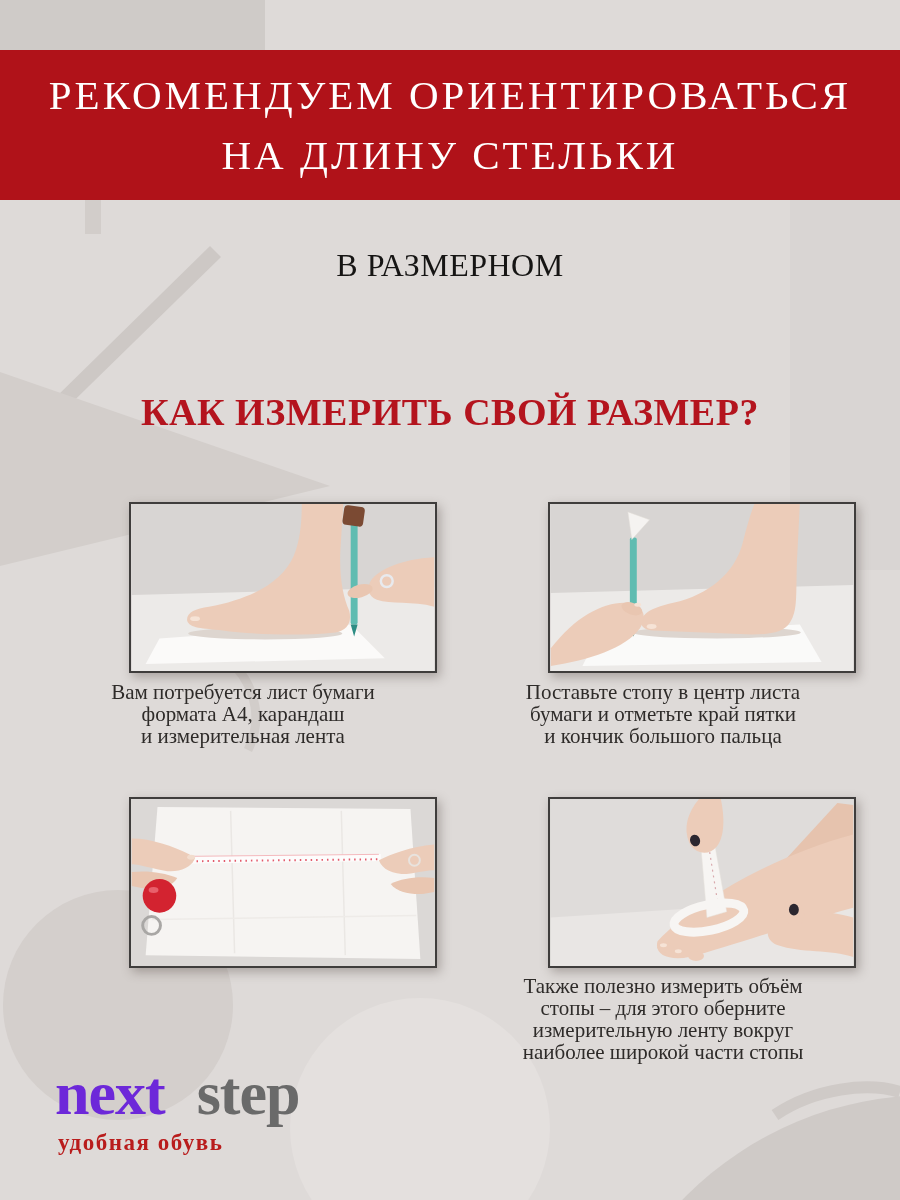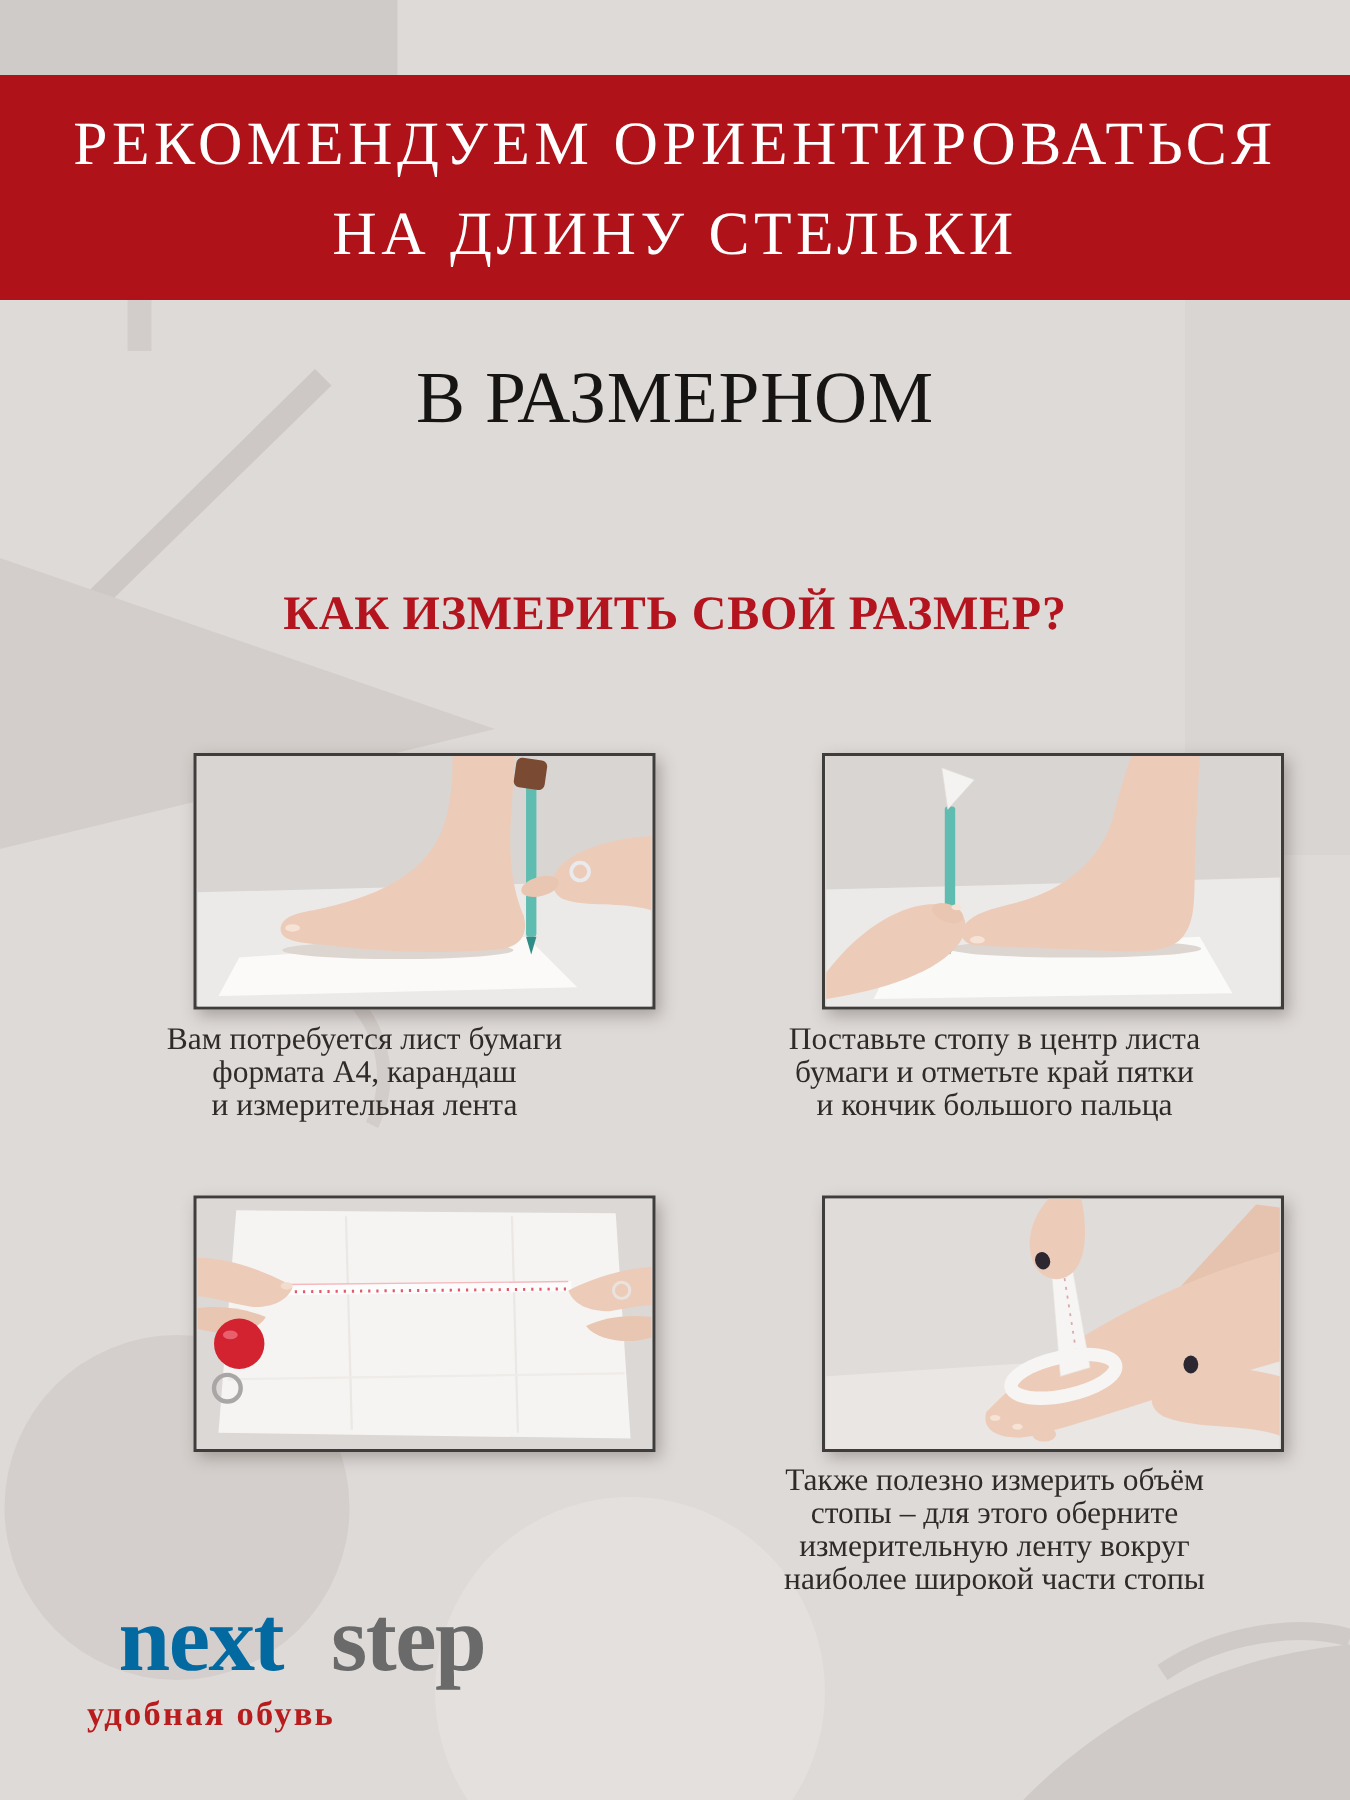--- a/index.html
+++ b/index.html
@@ -15,25 +15,25 @@
     background:#b01219;color:#ffffff;
     display:flex;flex-direction:column;align-items:center;justify-content:center;
     text-align:center;
   }
   .banner-line{font-size:41px;font-weight:500;letter-spacing:3px;line-height:60px;white-space:nowrap;}
 
   .heading{
     position:absolute;left:0;top:226px;width:900px;text-align:center;
     color:#161514;font-weight:400;margin:0;
   }
-  .heading-line{display:block;font-size:49px;line-height:78px;letter-spacing:0.5px;white-space:nowrap;}
+  .heading-line{display:block;font-size:32px;line-height:78px;letter-spacing:0.5px;white-space:nowrap;}
 
   .subheading{
     position:absolute;left:0;top:390px;width:900px;text-align:center;margin:0;
-    color:#b4141e;font-size:32px;font-weight:700;letter-spacing:0.5px;white-space:nowrap;
+    color:#b4141e;font-size:38px;font-weight:700;letter-spacing:0.5px;white-space:nowrap;
   }
 
   .photo{
     position:absolute;width:304px;height:167px;
     border:2px solid #3f3d3c;
     box-shadow:3px 4px 10px rgba(70,58,52,.35);
     background:#dcd9d7;
   }
   .photo svg{display:block;width:100%;height:100%;}
   #photo1{left:89px;top:486px;}
@@ -49,21 +49,21 @@
   #caption1{left:53px;top:681px;}
   #caption2{left:473px;top:681px;}
   #caption3{left:53px;top:975px;}
   #caption4{left:473px;top:975px;}
 
   .logo{
     position:absolute;left:55px;top:1062px;
     font-size:62px;line-height:62px;font-weight:700;letter-spacing:-1px;
     white-space:nowrap;
   }
-  .logo-next{color:#0369a1;margin-left:24px;}
+  .logo-next{color:#6d28d9;}
   .logo-step{color:#6a6a6a;margin-left:32px;}
   .logo-tagline{
     position:absolute;left:58px;top:1130px;
     color:#b91c1c;font-size:23px;font-weight:700;letter-spacing:1.5px;white-space:nowrap;
   }
 </style>
 </head>
 <body>
 
 <div class="page">

